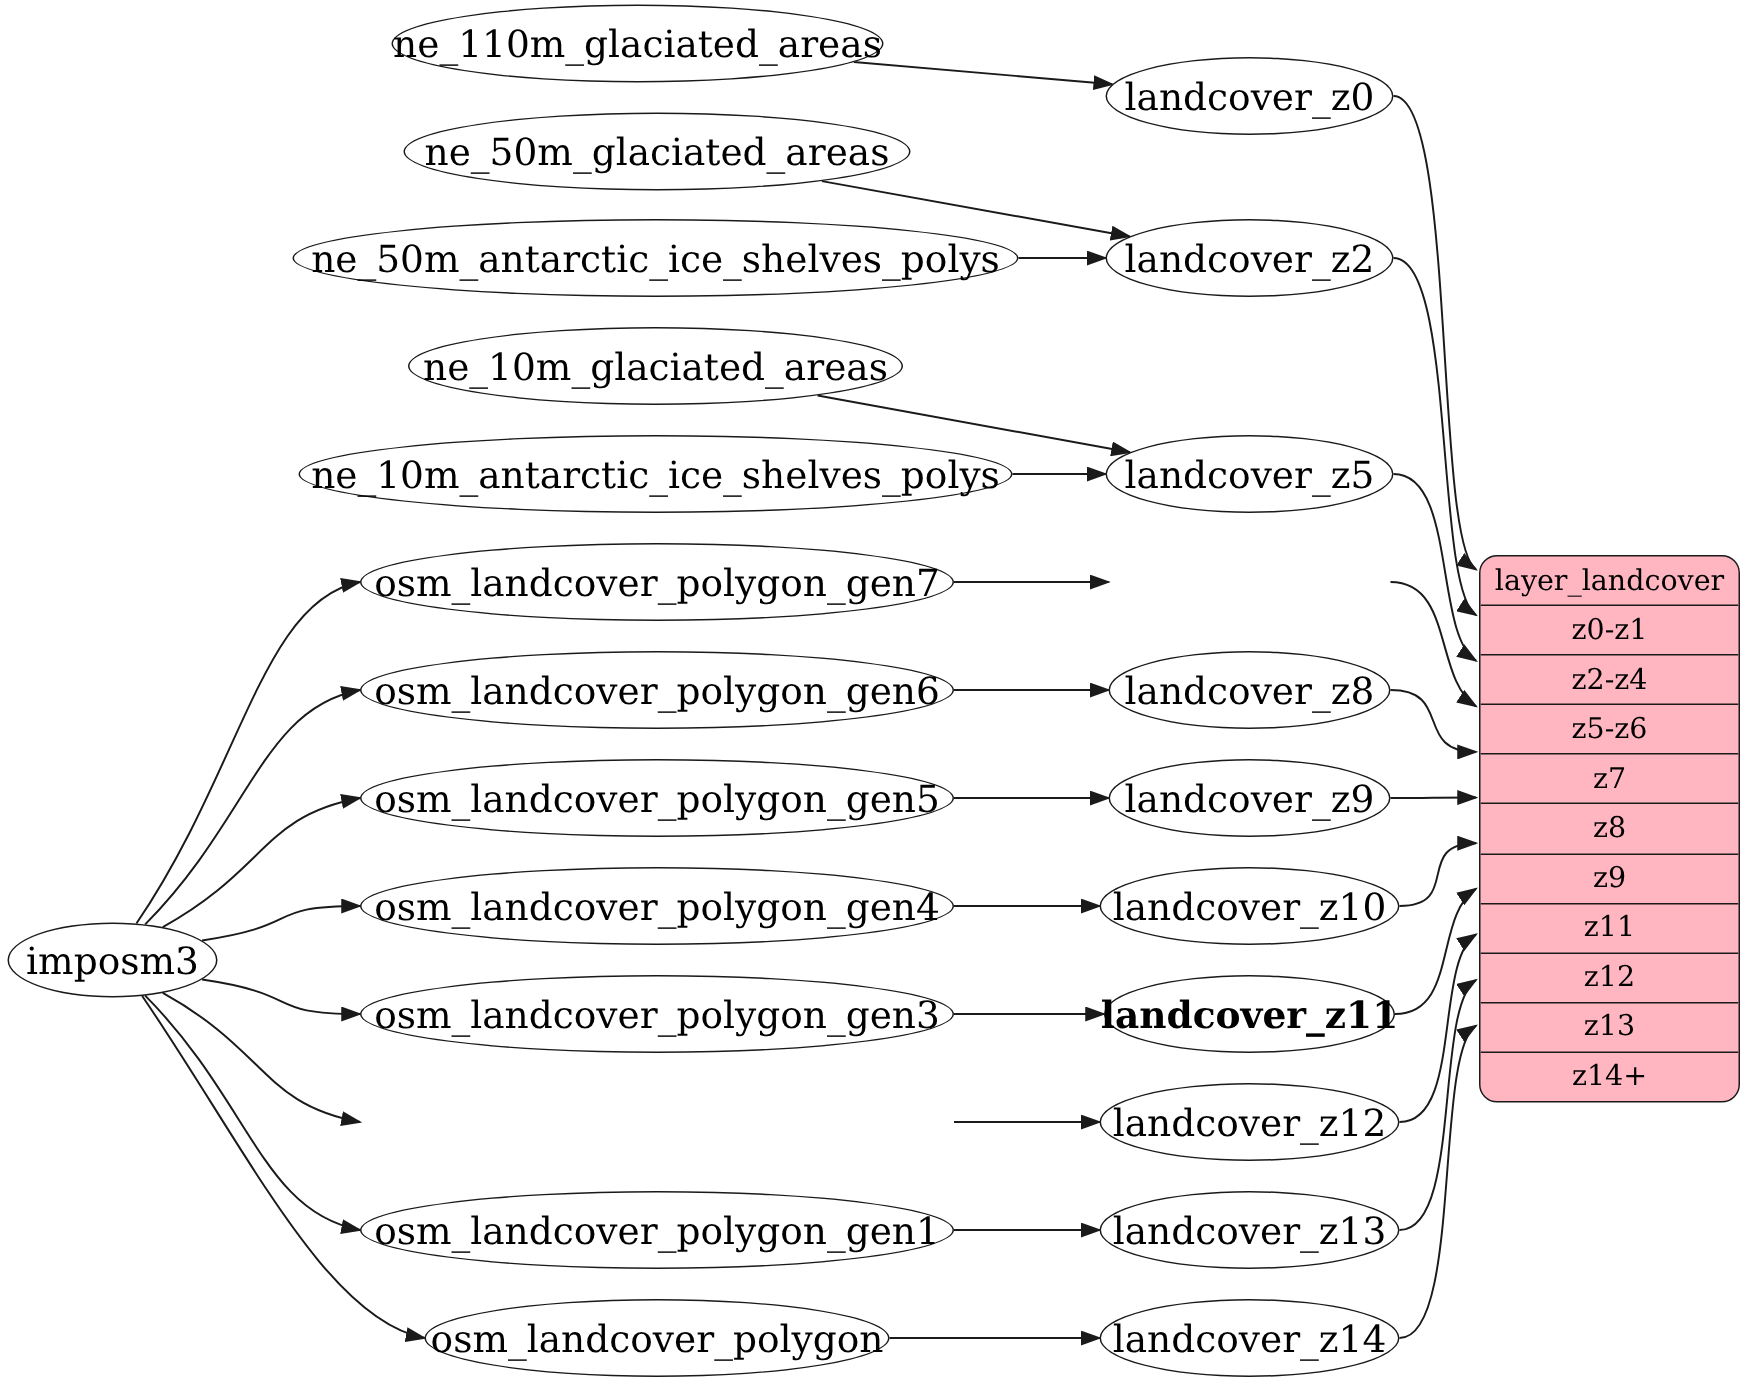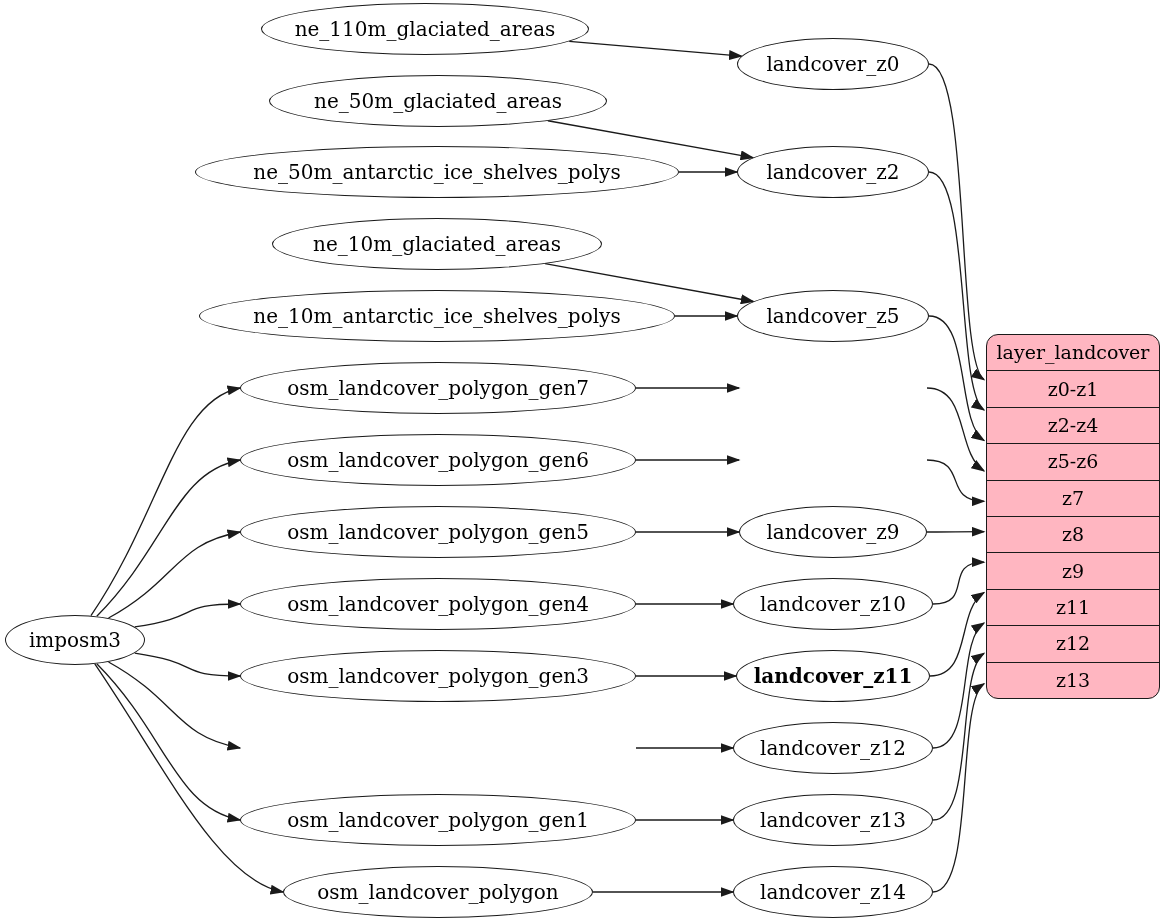--- a/index.html
+++ b/index.html
@@ -6,26 +6,26 @@
   .canvas{
     position:relative;width:1165px;height:923px;background:#ffffff;
     font-family:"DejaVu Serif", "Liberation Serif", serif;color:#000;
     overflow:hidden;
   }
   #edges{position:absolute;left:0;top:0;width:1165px;height:923px;}
   .node{
     position:absolute;box-sizing:border-box;
     border:1.3px solid #1a1a1a;border-radius:50%;background:#ffffff;
     display:flex;align-items:center;justify-content:center;
-    font-size:20px;white-space:nowrap;line-height:1;
+    font-size:25px;white-space:nowrap;line-height:1;
   }
   .record{
     position:absolute;box-sizing:border-box;
     background:#ffb6c1;border:1.6px solid #1a1a1a;border-radius:12px;
-    display:flex;flex-direction:column;font-size:19px;overflow:hidden;
+    display:flex;flex-direction:column;font-size:19px;overflow:hidden;margin-top:36px;
   }
   .cell{
     flex:1 1 0;display:flex;align-items:center;justify-content:center;
     border-top:1.1px solid #1a1a1a;white-space:nowrap;line-height:1;
   }
   .cell:first-child{border-top:none;}
 </style>
 </head>
 <body>
 
@@ -81,32 +81,34 @@
   <div class="node" style="left: 240px; top: 362px; width: 396px; height: 52px;">osm_landcover_polygon_gen7</div>
   <div class="node" style="left: 240px; top: 434px; width: 396px; height: 52px;">osm_landcover_polygon_gen6</div>
   <div class="node" style="left: 240px; top: 506px; width: 396px; height: 52px;">osm_landcover_polygon_gen5</div>
   <div class="node" style="left: 240px; top: 578px; width: 396px; height: 52px;">osm_landcover_polygon_gen4</div>
   <div class="node" style="left: 240px; top: 650px; width: 396px; height: 52px;">osm_landcover_polygon_gen3</div>
   <div class="node" style="left: 240px; top: 794px; width: 396px; height: 52px;">osm_landcover_polygon_gen1</div>
   <div class="node" style="left: 283px; top: 866px; width: 310px; height: 52px;">osm_landcover_polygon</div>
   <div class="node" style="left: 737px; top: 38px; width: 192px; height: 52px;">landcover_z0</div>
   <div class="node" style="left: 737px; top: 146px; width: 192px; height: 52px;">landcover_z2</div>
   <div class="node" style="left: 737px; top: 290px; width: 192px; height: 52px;">landcover_z5</div>
+  <div class="node" style="left: 739px; top: 434px; width: 188px; height: 52px;">landcover_z8</div>
   <div class="node" style="left: 739px; top: 506px; width: 188px; height: 52px;">landcover_z9</div>
   <div class="node" style="left: 733px; top: 578px; width: 200px; height: 52px;">landcover_z10</div>
   <div class="node" style="left: 736px; top: 650px; width: 194px; height: 52px; font-weight: bold;">landcover_z11</div>
   <div class="node" style="left: 733px; top: 722px; width: 200px; height: 52px;">landcover_z12</div>
   <div class="node" style="left: 733px; top: 794px; width: 200px; height: 52px;">landcover_z13</div>
   <div class="node" style="left: 733px; top: 866px; width: 200px; height: 52px;">landcover_z14</div>
 
   <div class="record" id="record" style="left: 986px; top: 334px; width: 174px; height: 365px;">
     <div class="cell">layer_landcover</div>
   <div class="cell">z0-z1</div>
       <div class="cell">z2-z4</div>
       <div class="cell">z5-z6</div>
       <div class="cell">z7</div>
       <div class="cell">z8</div>
       <div class="cell">z9</div>
       <div class="cell">z11</div>
       <div class="cell">z12</div>
       <div class="cell">z13</div>
+      <div class="cell">z14+</div>
     </div>
 </div>
 
 </body></html>

